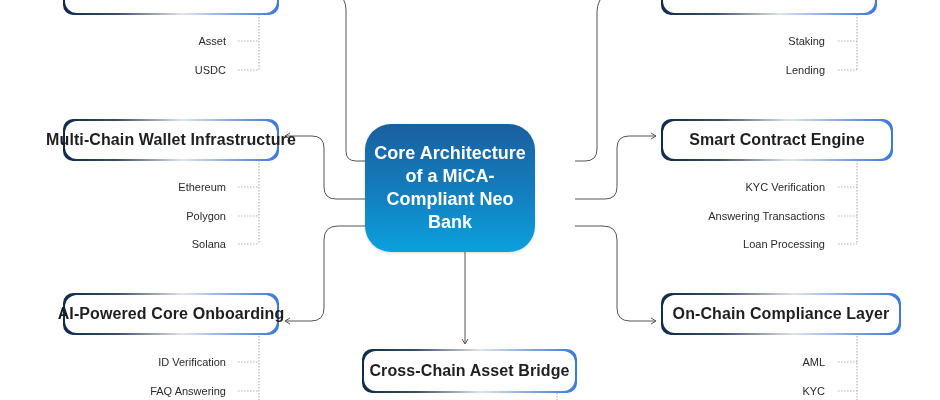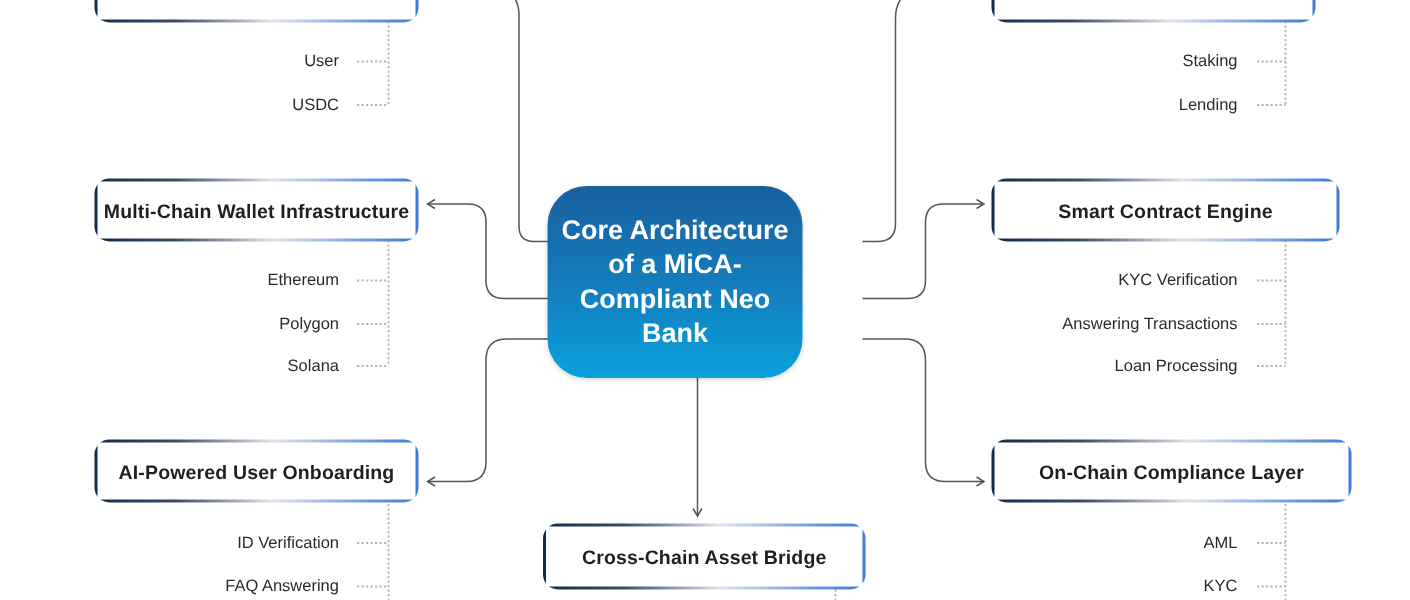--- a/index.html
+++ b/index.html
@@ -7,23 +7,23 @@
          font-family: "Liberation Sans", "DejaVu Sans", sans-serif; }
   #canvas { position: absolute; left: 0; top: 0; width: 940px; height: 400px; }
   svg.wires { position: absolute; left: 0; top: 0; width: 940px; height: 400px; pointer-events: none; }
 
   .node {
     position: absolute; box-sizing: border-box; height: 42px;
     border-radius: 10px; padding: 2px;
     background: linear-gradient(90deg, #0f2a4a 0%, #3a4d66 25%, #dfe4ec 55%, #7fa3dd 80%, #3f78d6 100%);
   }
   .node-inner {
-    width: 100%; height: 100%; box-sizing: border-box; border-radius: 0;
+    width: 100%; height: 100%; box-sizing: border-box; border-radius: 12px;
     background: #ffffff; display: flex; align-items: center; justify-content: center;
-    font-size: 13px; font-weight: bold; color: #1f1f1f; letter-spacing: 0.1px; white-space: nowrap;
+    font-size: 16px; font-weight: bold; color: #1f1f1f; letter-spacing: 0.1px; white-space: nowrap;
   }
 
   .center {
     position: absolute; left: 365px; top: 124px; width: 170px; height: 128px;
     border-radius: 26px;
     background: linear-gradient(180deg, #1a5f9e 0%, #137fbf 55%, #0aa1dc 100%);
     display: flex; align-items: center; justify-content: center; text-align: center;
     color: #ffffff; font-size: 18px; font-weight: bold; line-height: 23px;
     box-shadow: 0 1px 3px rgba(0,0,0,0.15);
   }
@@ -86,34 +86,34 @@
     <div class="node-inner"></div>
   </div>
 
   <div class="node" style="left:63px; top:119px; width:216px;">
     <div class="node-inner">Multi-Chain Wallet Infrastructure</div>
   </div>
   <div class="node" style="left:661px; top:119px; width:232px;">
     <div class="node-inner">Smart Contract Engine</div>
   </div>
   <div class="node" style="left:63px; top:293px; width:216px;">
-    <div class="node-inner">AI-Powered User Onboarding</div>
+    <div class="node-inner">AI-Powered Core Onboarding</div>
   </div>
   <div class="node" style="left:661px; top:293px; width:240px;">
     <div class="node-inner">On-Chain Compliance Layer</div>
   </div>
   <div class="node" style="left:362px; top:349px; width:215px; height:44px;">
     <div class="node-inner">Cross-Chain Asset Bridge</div>
   </div>
 
   <div class="center">
     <span>Core Architecture of a MiCA-Compliant Neo Bank</span>
   </div>
 
-  <div class="leaf" style="right:714px; top:34px;">User</div>
+  <div class="leaf" style="right:714px; top:34px;">Asset</div>
   <div class="leaf" style="right:714px; top:63px;">USDC</div>
 
   <div class="leaf" style="right:115px; top:34px;">Staking</div>
   <div class="leaf" style="right:115px; top:63px;">Lending</div>
 
   <div class="leaf" style="right:714px; top:180px;">Ethereum</div>
   <div class="leaf" style="right:714px; top:209px;">Polygon</div>
   <div class="leaf" style="right:714px; top:237px;">Solana</div>
 
   <div class="leaf" style="right:115px; top:180px;padding-left:19px;">KYC Verification</div>

